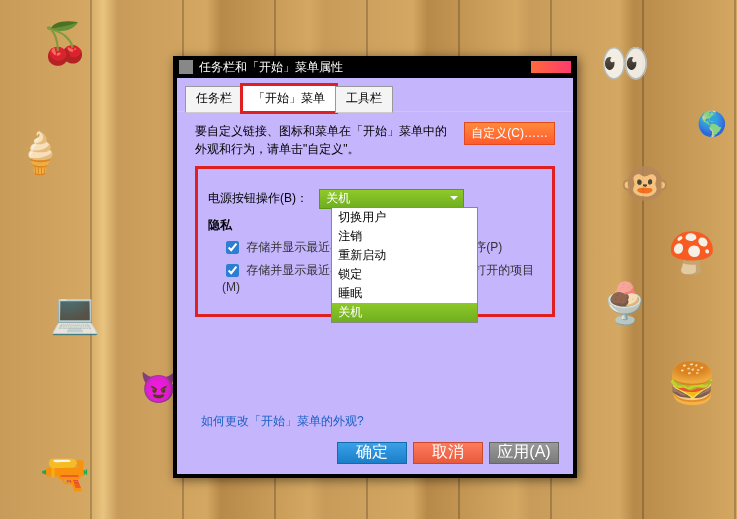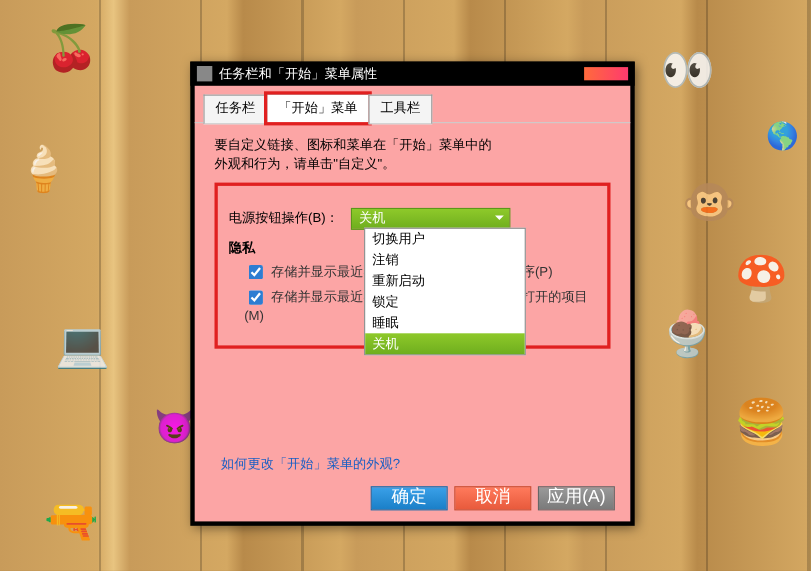--- a/index.html
+++ b/index.html
@@ -4,21 +4,21 @@
 <style>
 body{margin:0;font-family:"Microsoft YaHei","SimSun",sans-serif;font-size:12px;background:#8b6f3e;width:737px;height:519px;overflow:hidden;position:relative}
 .desktop{position:absolute;inset:0;background:linear-gradient(90deg,#c89b5a 0%,#d4a862 12%,#e8c480 14%,#c89b5a 16%,#d4a862 28%,#b88a4a 30%,#d4a862 42%,#c89b5a 44%,#d4a862 56%,#b88a4a 58%,#d4a862 70%,#c89b5a 72%,#d4a862 84%,#b88a4a 86%,#d4a862 100%)}
 .desktop::before{content:"";position:absolute;inset:0;background-image:repeating-linear-gradient(90deg,transparent 0,transparent 90px,rgba(0,0,0,0.2) 90px,rgba(0,0,0,0.2) 92px)}
 .deco{position:absolute;font-size:40px;opacity:0.85}
 .dialog{position:absolute;left:173px;top:56px;width:404px;height:422px;background:#000;box-shadow:2px 2px 10px rgba(0,0,0,0.5)}
 .titlebar{height:22px;display:flex;align-items:center;padding:0 6px;color:#fff;background:#000}
 .titlebar-icon{width:14px;height:14px;background:#888;margin-right:6px}
 .titlebar-text{flex:1;font-size:12px}
 .close-bar{width:40px;height:12px;background:linear-gradient(90deg,#ff6a3c,#ff3a6e)}
-.body{position:absolute;left:4px;right:4px;top:22px;bottom:4px;background:#fca5a5}
+.body{position:absolute;left:4px;right:4px;top:22px;bottom:4px;background:#c4b5fd}
 .tabs{display:flex;padding:6px 8px 0 8px;border-bottom:1px solid #ccc}
 .tab{padding:4px 10px;border:1px solid #999;border-bottom:1px solid #fff;background:#fff;margin-right:-1px;position:relative;top:1px;font-size:12px;cursor:pointer}
 .tab.inactive{border-bottom:1px solid #ccc;background:#f4f4f4;top:2px;padding:3px 10px}
 .tab.sel{outline:3px solid #e02020;outline-offset:-1px}
 .content{padding:10px 18px}
 .desc{line-height:1.5;display:inline-block;max-width:260px}
 .customize-btn{float:right;background:linear-gradient(#ff8a3c,#ff5a2c);color:#fff;border:1px solid #e04a1c;padding:2px 6px;font-size:12px;cursor:pointer}
 .redbox{border:3px solid #e02020;padding:16px 10px;margin-top:8px;position:relative}
 .row{margin:4px 0}
 .label{display:inline-block}
@@ -63,20 +63,21 @@
     <div class="close-bar"></div>
   </div>
   <div class="body">
     <div class="tabs">
       <div class="tab inactive">任务栏</div>
       <div class="tab sel">「开始」菜单</div>
       <div class="tab inactive">工具栏</div>
     </div>
     <div class="content">
       <span class="desc">要自定义链接、图标和菜单在「开始」菜单中的外观和行为，请单击"自定义"。</span>
+      <span class="customize-btn">自定义(C)……</span>
       <div style="clear:both"></div>
 
       <div class="redbox">
         <div class="row">
           <span class="label">电源按钮操作(B)：</span>
           <span class="combo">
             <div class="combo-btn">关机</div>
             <div class="dropdown">
               <div>切换用户</div>
               <div>注销</div>

